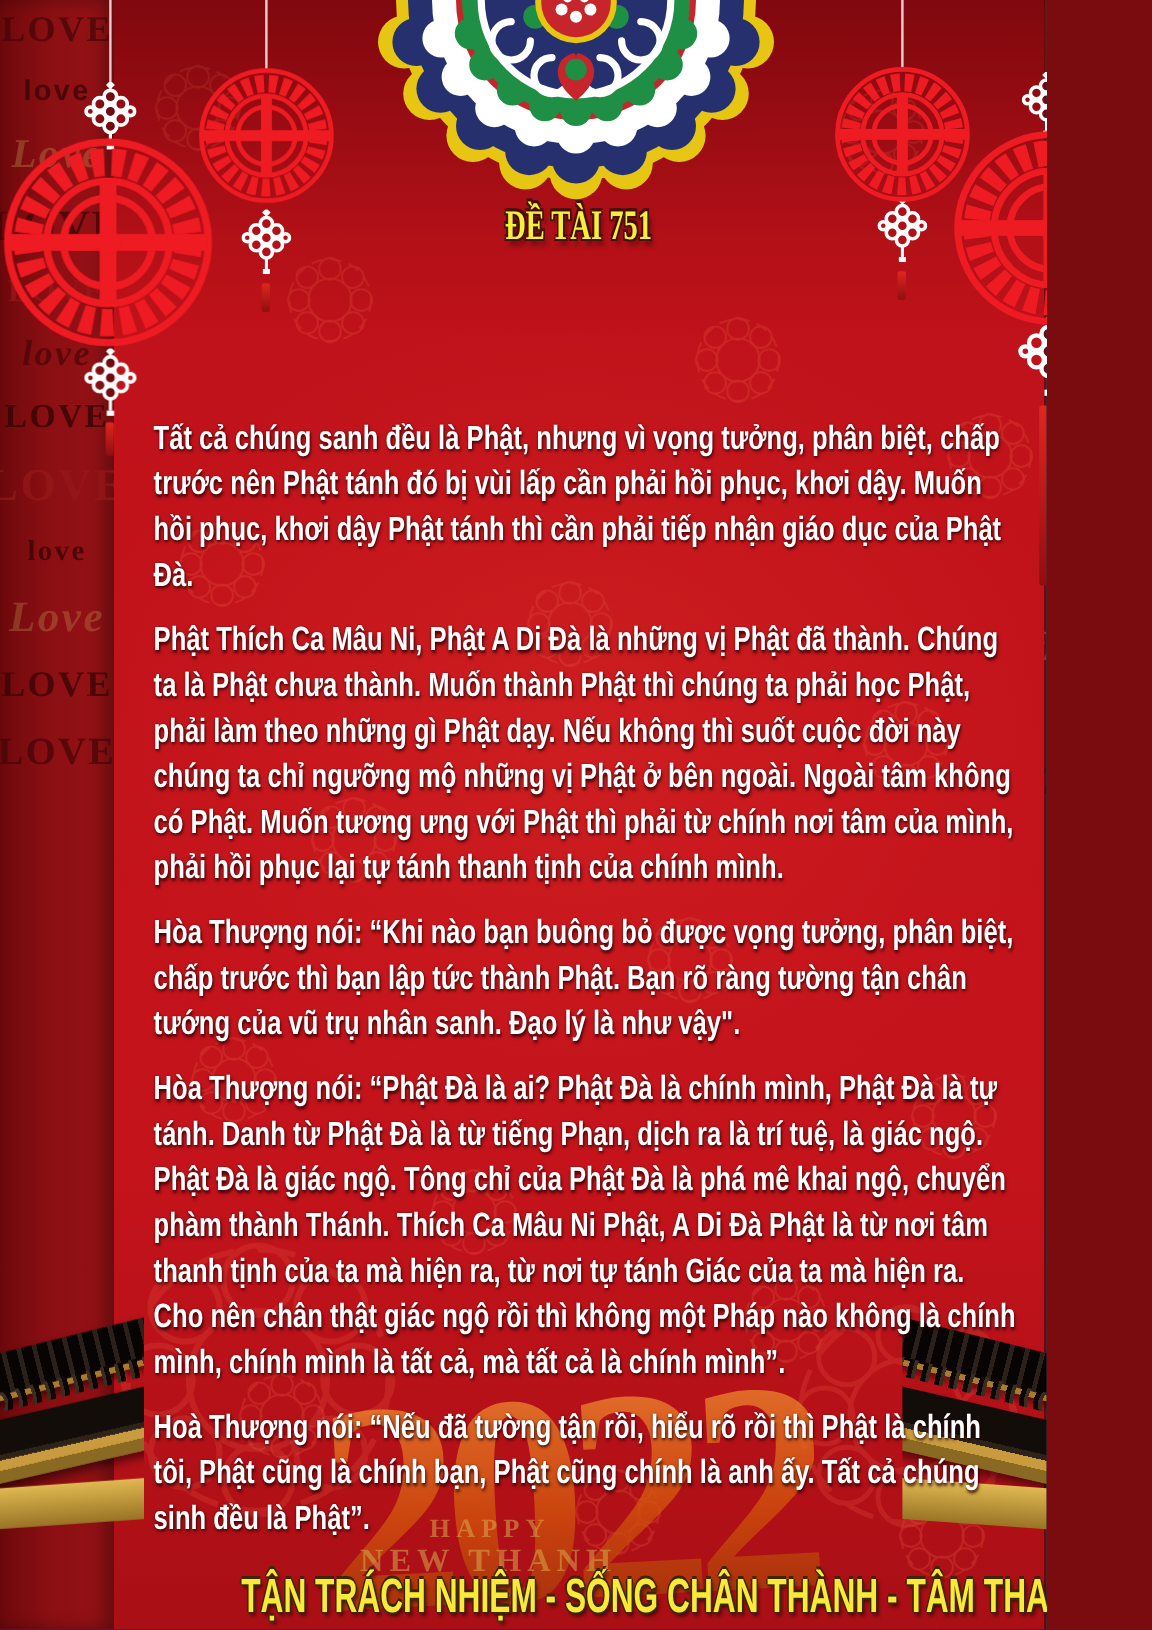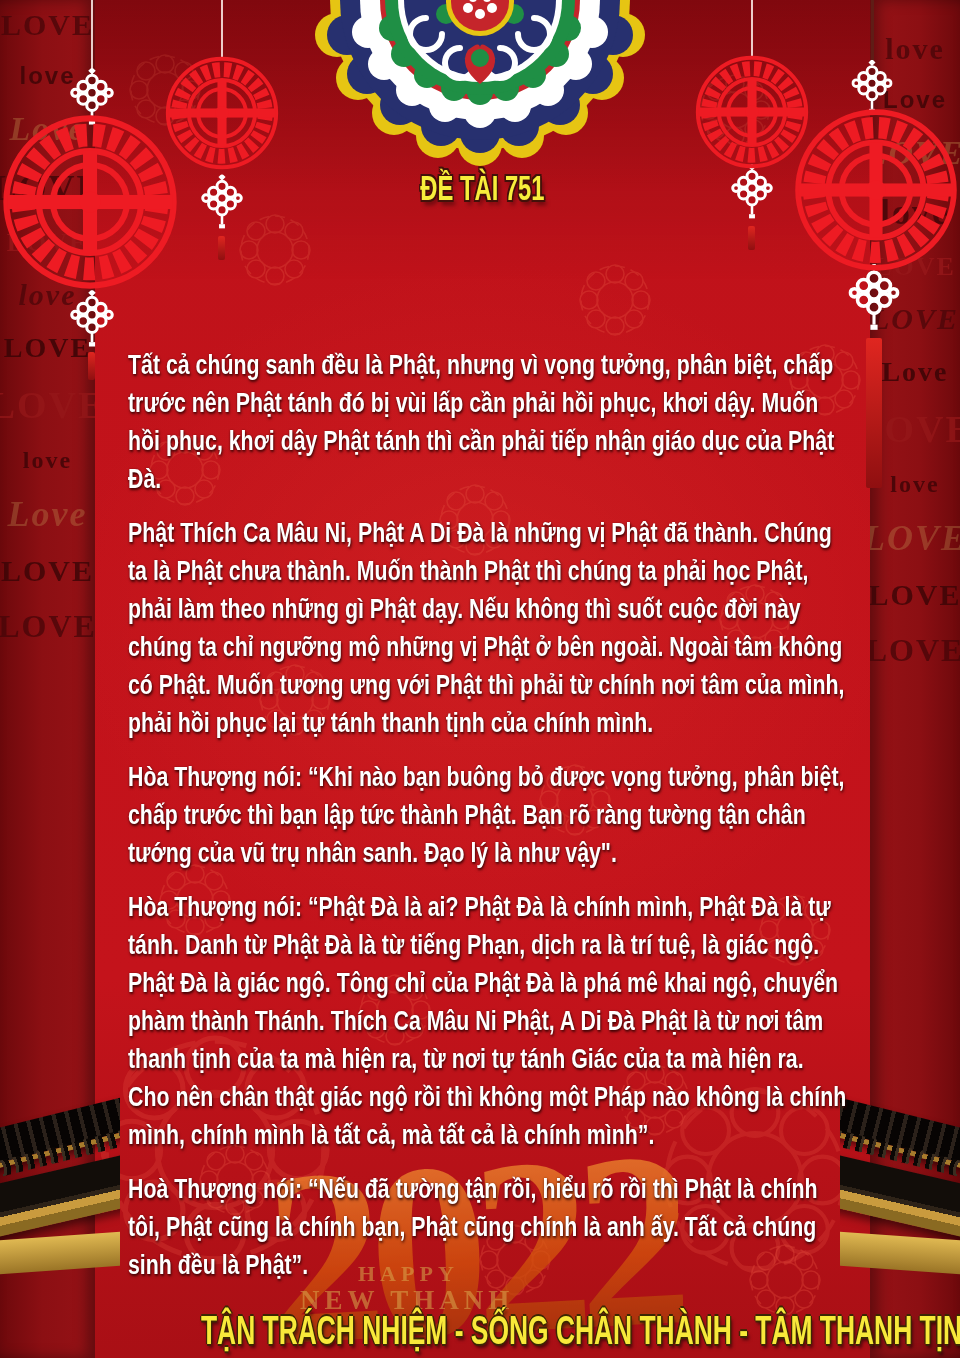--- a/index.html
+++ b/index.html
@@ -1,16 +1,16 @@
 <!DOCTYPE html>
 <html><head>
 <meta charset="utf-8">
 <style>
   html,body{margin:0;padding:0;background:#7a0b0e;}
-  .stage{position:relative;width:960px;height:1358px;overflow:hidden;
+  .stage{position:relative;width:872px;height:1358px;overflow:hidden;
          font-family:"Liberation Sans",sans-serif;background:#0c4a6e;}
 
   
   .strip{position:absolute;top:0;height:1358px;z-index:1;overflow:hidden;
          background:linear-gradient(90deg,#6e090c,#8c0f13 45%,#961216);}
   .strip-left{left:0;width:95px;box-shadow:inset -8px 0 14px rgba(0,0,0,.35);}
   .strip-right{right:0;width:90px;background:linear-gradient(270deg,#6e090c,#8c0f13 45%,#961216);
          box-shadow:inset 8px 0 14px rgba(0,0,0,.35);}
   .love-col{position:absolute;inset:0;display:flex;flex-direction:column;align-items:center;
          padding-top:10px;gap:24px;}
@@ -49,21 +49,21 @@
      letter-spacing:-16px;transform:rotate(-3deg) scaleX(.95);transform-origin:center;
      background:linear-gradient(180deg,#f59a3a 10%,#d4540c 55%,#92300a 95%);
      -webkit-background-clip:text;background-clip:text;color:transparent;opacity:.75;}
   .wm-greet{position:absolute;left:300px;top:1262px;z-index:3;color:#d8a94e;opacity:.55;
      font-family:"Liberation Serif",serif;font-weight:bold;letter-spacing:5px;line-height:1.1;}
   .wm-greet .g1{font-size:22px;margin-left:58px;}
   .wm-greet .g2{font-size:27px;}
 
   
   .title-line{position:absolute;left:95px;width:775px;text-align:center;z-index:5;
-     color:#f7ee3b;font-weight:bold;white-space:nowrap;}
+     color:#f7ee3b;font-weight:bold;white-space:nowrap;font-family:Liberation Serif, serif;}
   .title-line>span{display:inline-block;transform:scaleX(.68);transform-origin:center;
      text-shadow:2px 0 0 #43110a,-2px 0 0 #43110a,0 2px 0 #43110a,0 -2px 0 #43110a,
        2px 2px 0 #43110a,-2px -2px 0 #43110a,-2px 2px 0 #43110a,2px -2px 0 #43110a,
        4px 5px 5px rgba(0,0,0,.45);}
   .t1{top:168px;font-size:35px;}
   .t2{top:217px;font-size:41px;}
   .t3{top:268px;font-size:41px;}
 
   .body-text{position:absolute;left:128px;top:346px;width:944px;z-index:5;
      transform:scaleX(.762);transform-origin:left top;

